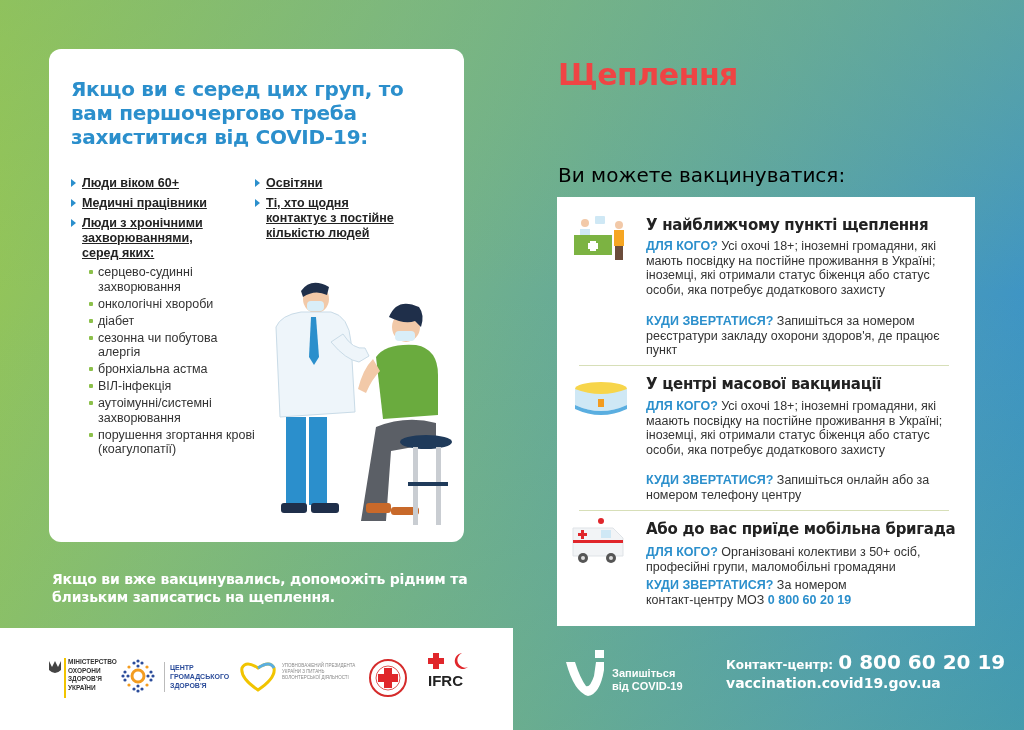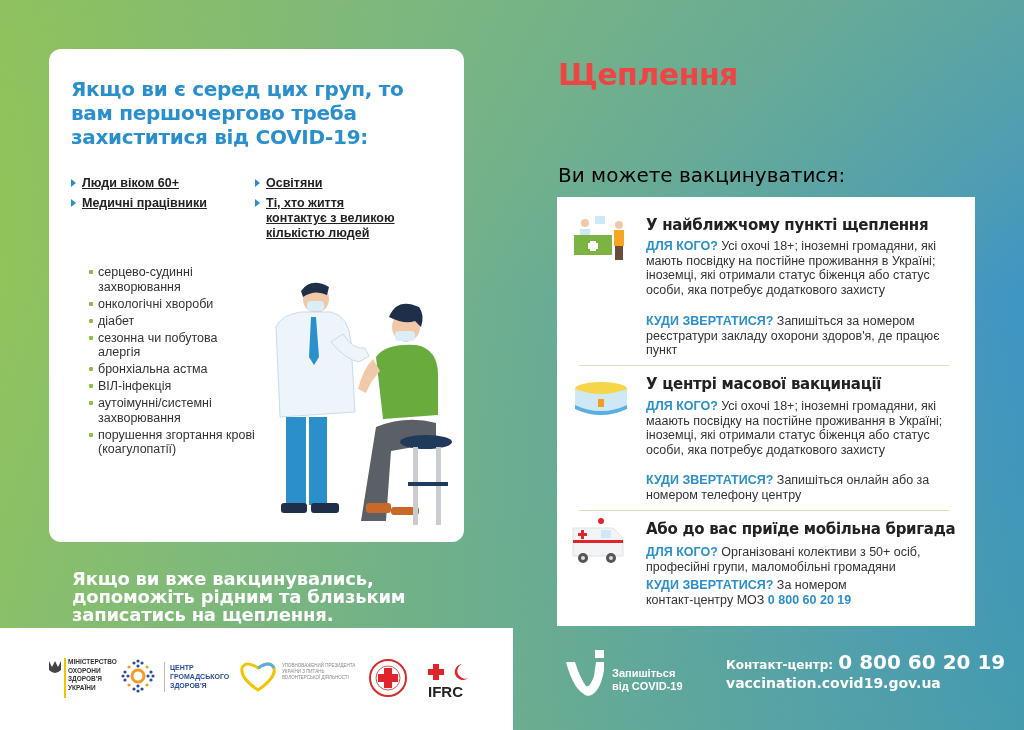--- a/index.html
+++ b/index.html
@@ -31,22 +31,22 @@
   .grp-item .tri {
     position: absolute; left: 0; top: 3px; width: 0; height: 0;
     border-left: 5px solid #2b8fcc; border-top: 4px solid transparent; border-bottom: 4px solid transparent;
   }
   .sub-list { position: absolute; left: 40px; top: 216px; width: 180px; font-size: 12.5px; color: #333; line-height: 14.5px; }
   .sub-item { position: relative; padding-left: 9px; margin-bottom: 2.5px; }
   .sub-item .dot { position: absolute; left: 0; top: 5px; width: 4px; height: 4px; background: #8cc04b; border-radius: 1px; }
   .illus { position: absolute; left: 212px; top: 228px; width: 200px; height: 262px; }
 
   .bottom-left-msg {
-    position: absolute; left: 72px; top: 570px; width: 420px;
-    color: #fff; font-weight: bold; font-size: 18px; line-height: 18px;
+    position: absolute; left: 52px; top: 570px; width: 420px;
+    color: #fff; font-weight: bold; font-size: 14px; line-height: 18px;
     font-family: "DejaVu Sans", sans-serif; letter-spacing: -0.2px;
   }
   
   .logos-strip { position: absolute; left: 0; top: 628px; width: 513px; height: 102px; background: #fff; }
   .logo { position: absolute; }
 
   
   .main-title {
     position: absolute; left: 558px; top: 52px; width: 440px;
     color: #ef4444; font-weight: bold; font-size: 30px; line-height: 46px;
@@ -76,25 +76,26 @@
 <body>
 
 <div class="bg-overlay"></div>
 
 <div class="left-card">
   <div class="left-title">Якщо ви є серед цих груп, то вам першочергово треба захиститися від COVID-19:</div>
 
   <div class="groups-col c1">
     <div class="grp-item"><span class="tri"></span><span>Люди віком 60+</span></div>
     <div class="grp-item"><span class="tri"></span><span>Медичні працівники</span></div>
+    <div class="grp-item" style="width:150px"><span class="tri"></span><span>Люди з хронічними захворюваннями, серед яких:</span></div>
   </div>
 
   <div class="groups-col c2">
     <div class="grp-item"><span class="tri"></span><span>Освітяни</span></div>
-    <div class="grp-item" style="width:150px"><span class="tri"></span><span>Ті, хто життя контактує з великою кількістю людей</span></div>
+    <div class="grp-item" style="width:150px"><span class="tri"></span><span>Ті, хто щодня контактує з постійне кількістю людей</span></div>
   </div>
 
   <div class="sub-list">
     <div class="sub-item" style="width:130px"><span class="dot"></span><span>серцево-судинні захворювання</span></div>
     <div class="sub-item"><span class="dot"></span><span>онкологічні хвороби</span></div>
     <div class="sub-item"><span class="dot"></span><span>діабет</span></div>
     <div class="sub-item" style="width:150px"><span class="dot"></span><span>сезонна чи побутова алергія</span></div>
     <div class="sub-item"><span class="dot"></span><span>бронхіальна астма</span></div>
     <div class="sub-item"><span class="dot"></span><span>ВІЛ-інфекція</span></div>
     <div class="sub-item" style="width:140px"><span class="dot"></span><span>аутоімунні/системні захворювання</span></div>
@@ -179,21 +180,21 @@
     <div style="position:absolute;left:44px;top:3px;width:78px;font-size:4.5px;line-height:6px;color:#888;">УПОВНОВАЖЕНИЙ ПРЕЗИДЕНТА УКРАЇНИ З ПИТАНЬ ВОЛОНТЕРСЬКОЇ ДІЯЛЬНОСТІ</div>
   </div>
   <div class="logo" style="left:368px;top:30px;width:40px;height:40px;">
     <svg width="40" height="40" viewBox="0 0 40 40">
         <circle cx="20" cy="20" r="18" fill="#fff" stroke="#d52b2b" stroke-width="2"></circle>
         <circle cx="20" cy="20" r="12" fill="none" stroke="#d52b2b" stroke-width="0.8"></circle>
         <rect x="16" y="10" width="8" height="20" fill="#e0262b"></rect>
         <rect x="10" y="16" width="20" height="8" fill="#e0262b"></rect>
       </svg>
   </div>
-  <div class="logo" style="left:426px;top:34px;width:50px;height:45px;">
+  <div class="logo" style="left:426px;top:23px;width:50px;height:45px;">
     <svg width="46" height="20" viewBox="0 0 46 20">
         <rect x="7" y="2" width="6" height="16" fill="#e0262b"></rect>
         <rect x="2" y="7" width="16" height="6" fill="#e0262b"></rect>
         <path d="M36 2 a8 8 0 1 0 6 14 a6 6 0 1 1 -6 -14z" fill="#e0262b"></path>
       </svg>
     <div style="position:absolute;left:2px;top:21px;font-size:15px;font-weight:bold;color:#222;">IFRC</div>
   </div>
 </div>
 
 <div class="main-title">

